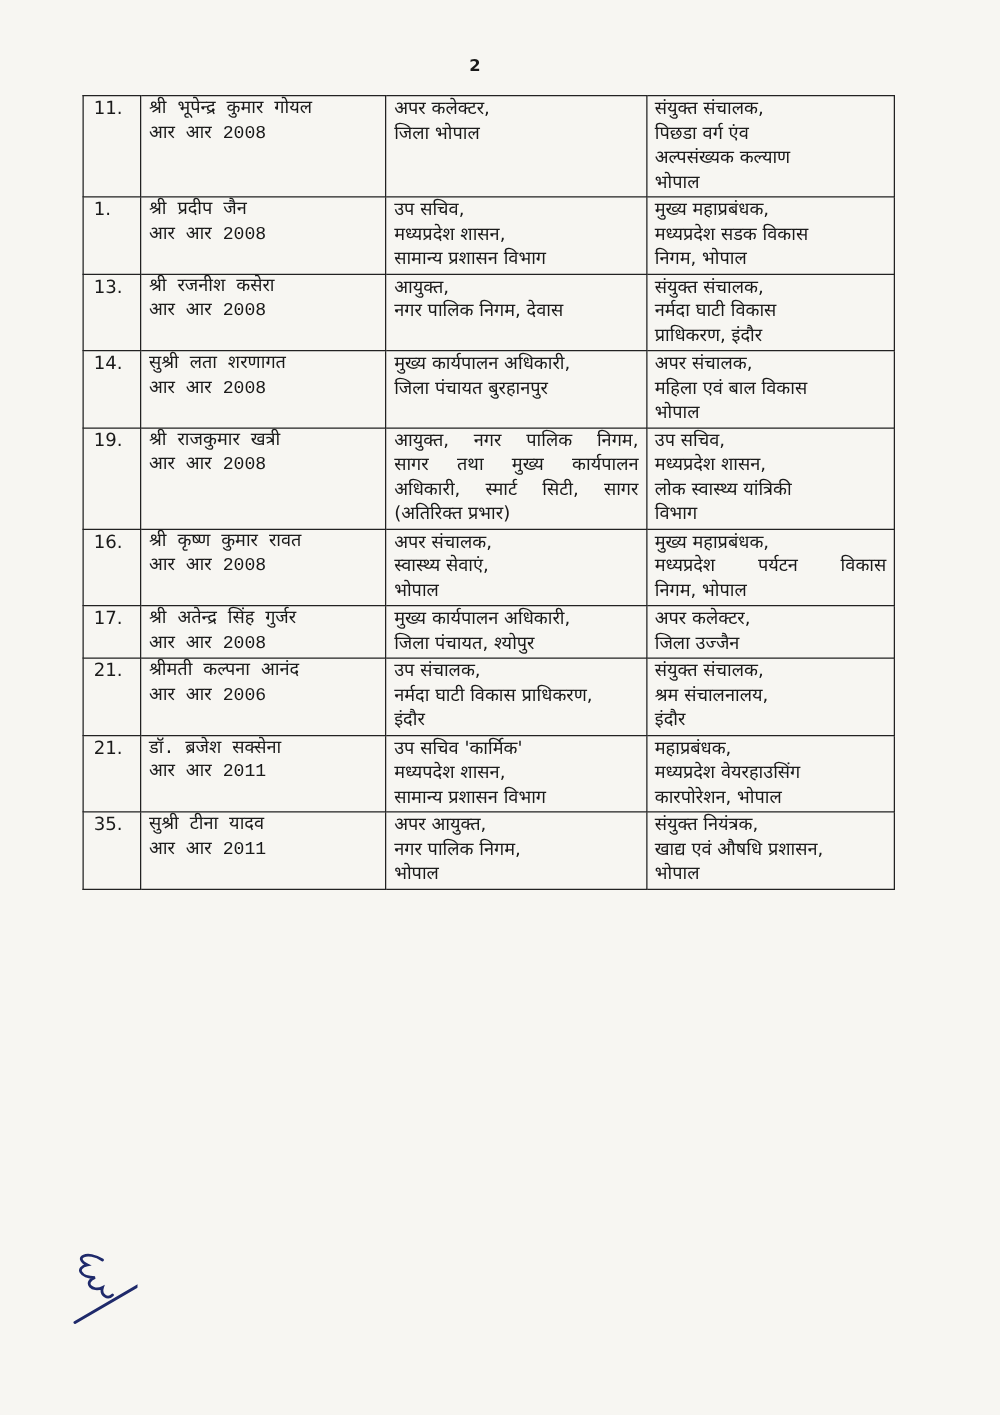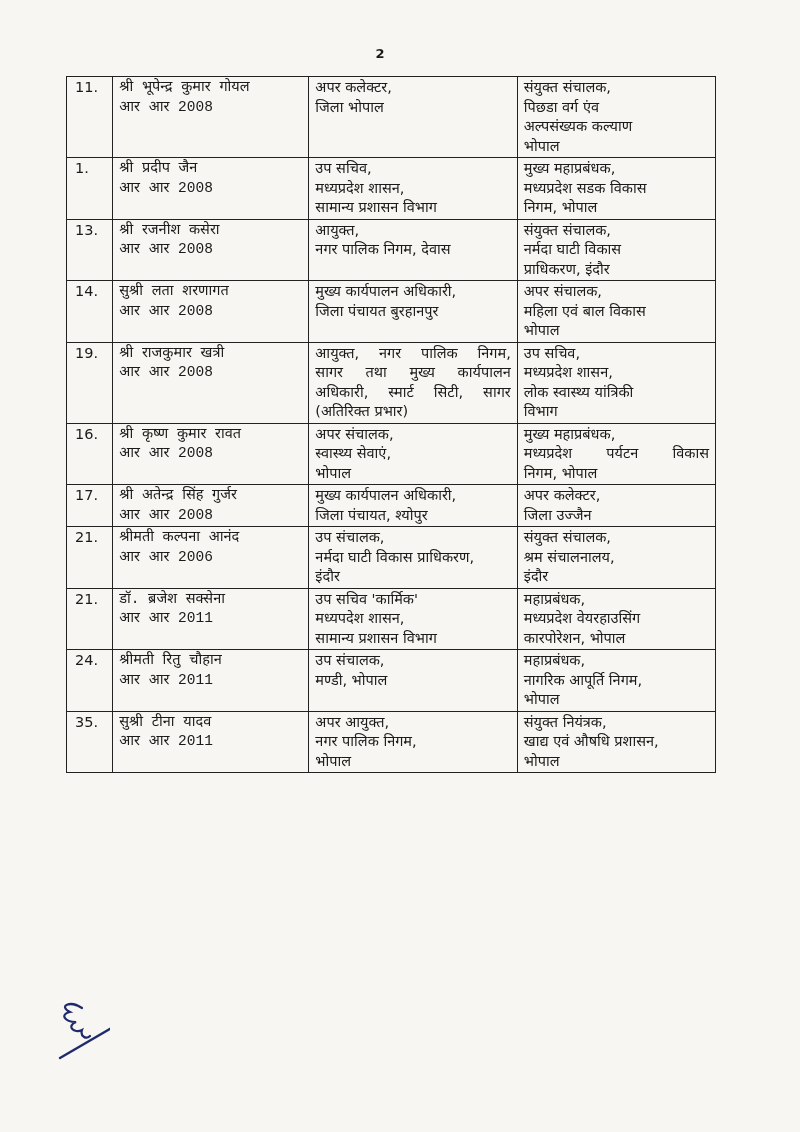--- a/index.html
+++ b/index.html
@@ -189,36 +189,20 @@
           <span class="line">मध्यपदेश शासन,</span>
           <span class="line">सामान्य प्रशासन विभाग</span>
         </td>
         <td class="to">
           <span class="line">महाप्रबंधक,</span>
           <span class="line">मध्यप्रदेश वेयरहाउसिंग</span>
           <span class="line">कारपोरेशन, भोपाल</span>
         </td>
       </tr>
       <tr>
-        <td class="sn">24.</td>
-        <td class="name">
-          <span class="line">श्रीमती रितु चौहान</span>
-          <span class="line">आर आर 2011</span>
-        </td>
-        <td class="from">
-          <span class="line">उप संचालक,</span>
-          <span class="line">मण्डी, भोपाल</span>
-        </td>
-        <td class="to">
-          <span class="line">महाप्रबंधक,</span>
-          <span class="line">नागरिक आपूर्ति निगम,</span>
-          <span class="line">भोपाल</span>
-        </td>
-      </tr>
-      <tr>
         <td class="sn">35.</td>
         <td class="name">
           <span class="line">सुश्री  टीना यादव</span>
           <span class="line">आर आर 2011</span>
         </td>
         <td class="from">
           <span class="line">अपर आयुक्त,</span>
           <span class="line">नगर पालिक निगम,</span>
           <span class="line">भोपाल</span>
         </td>

